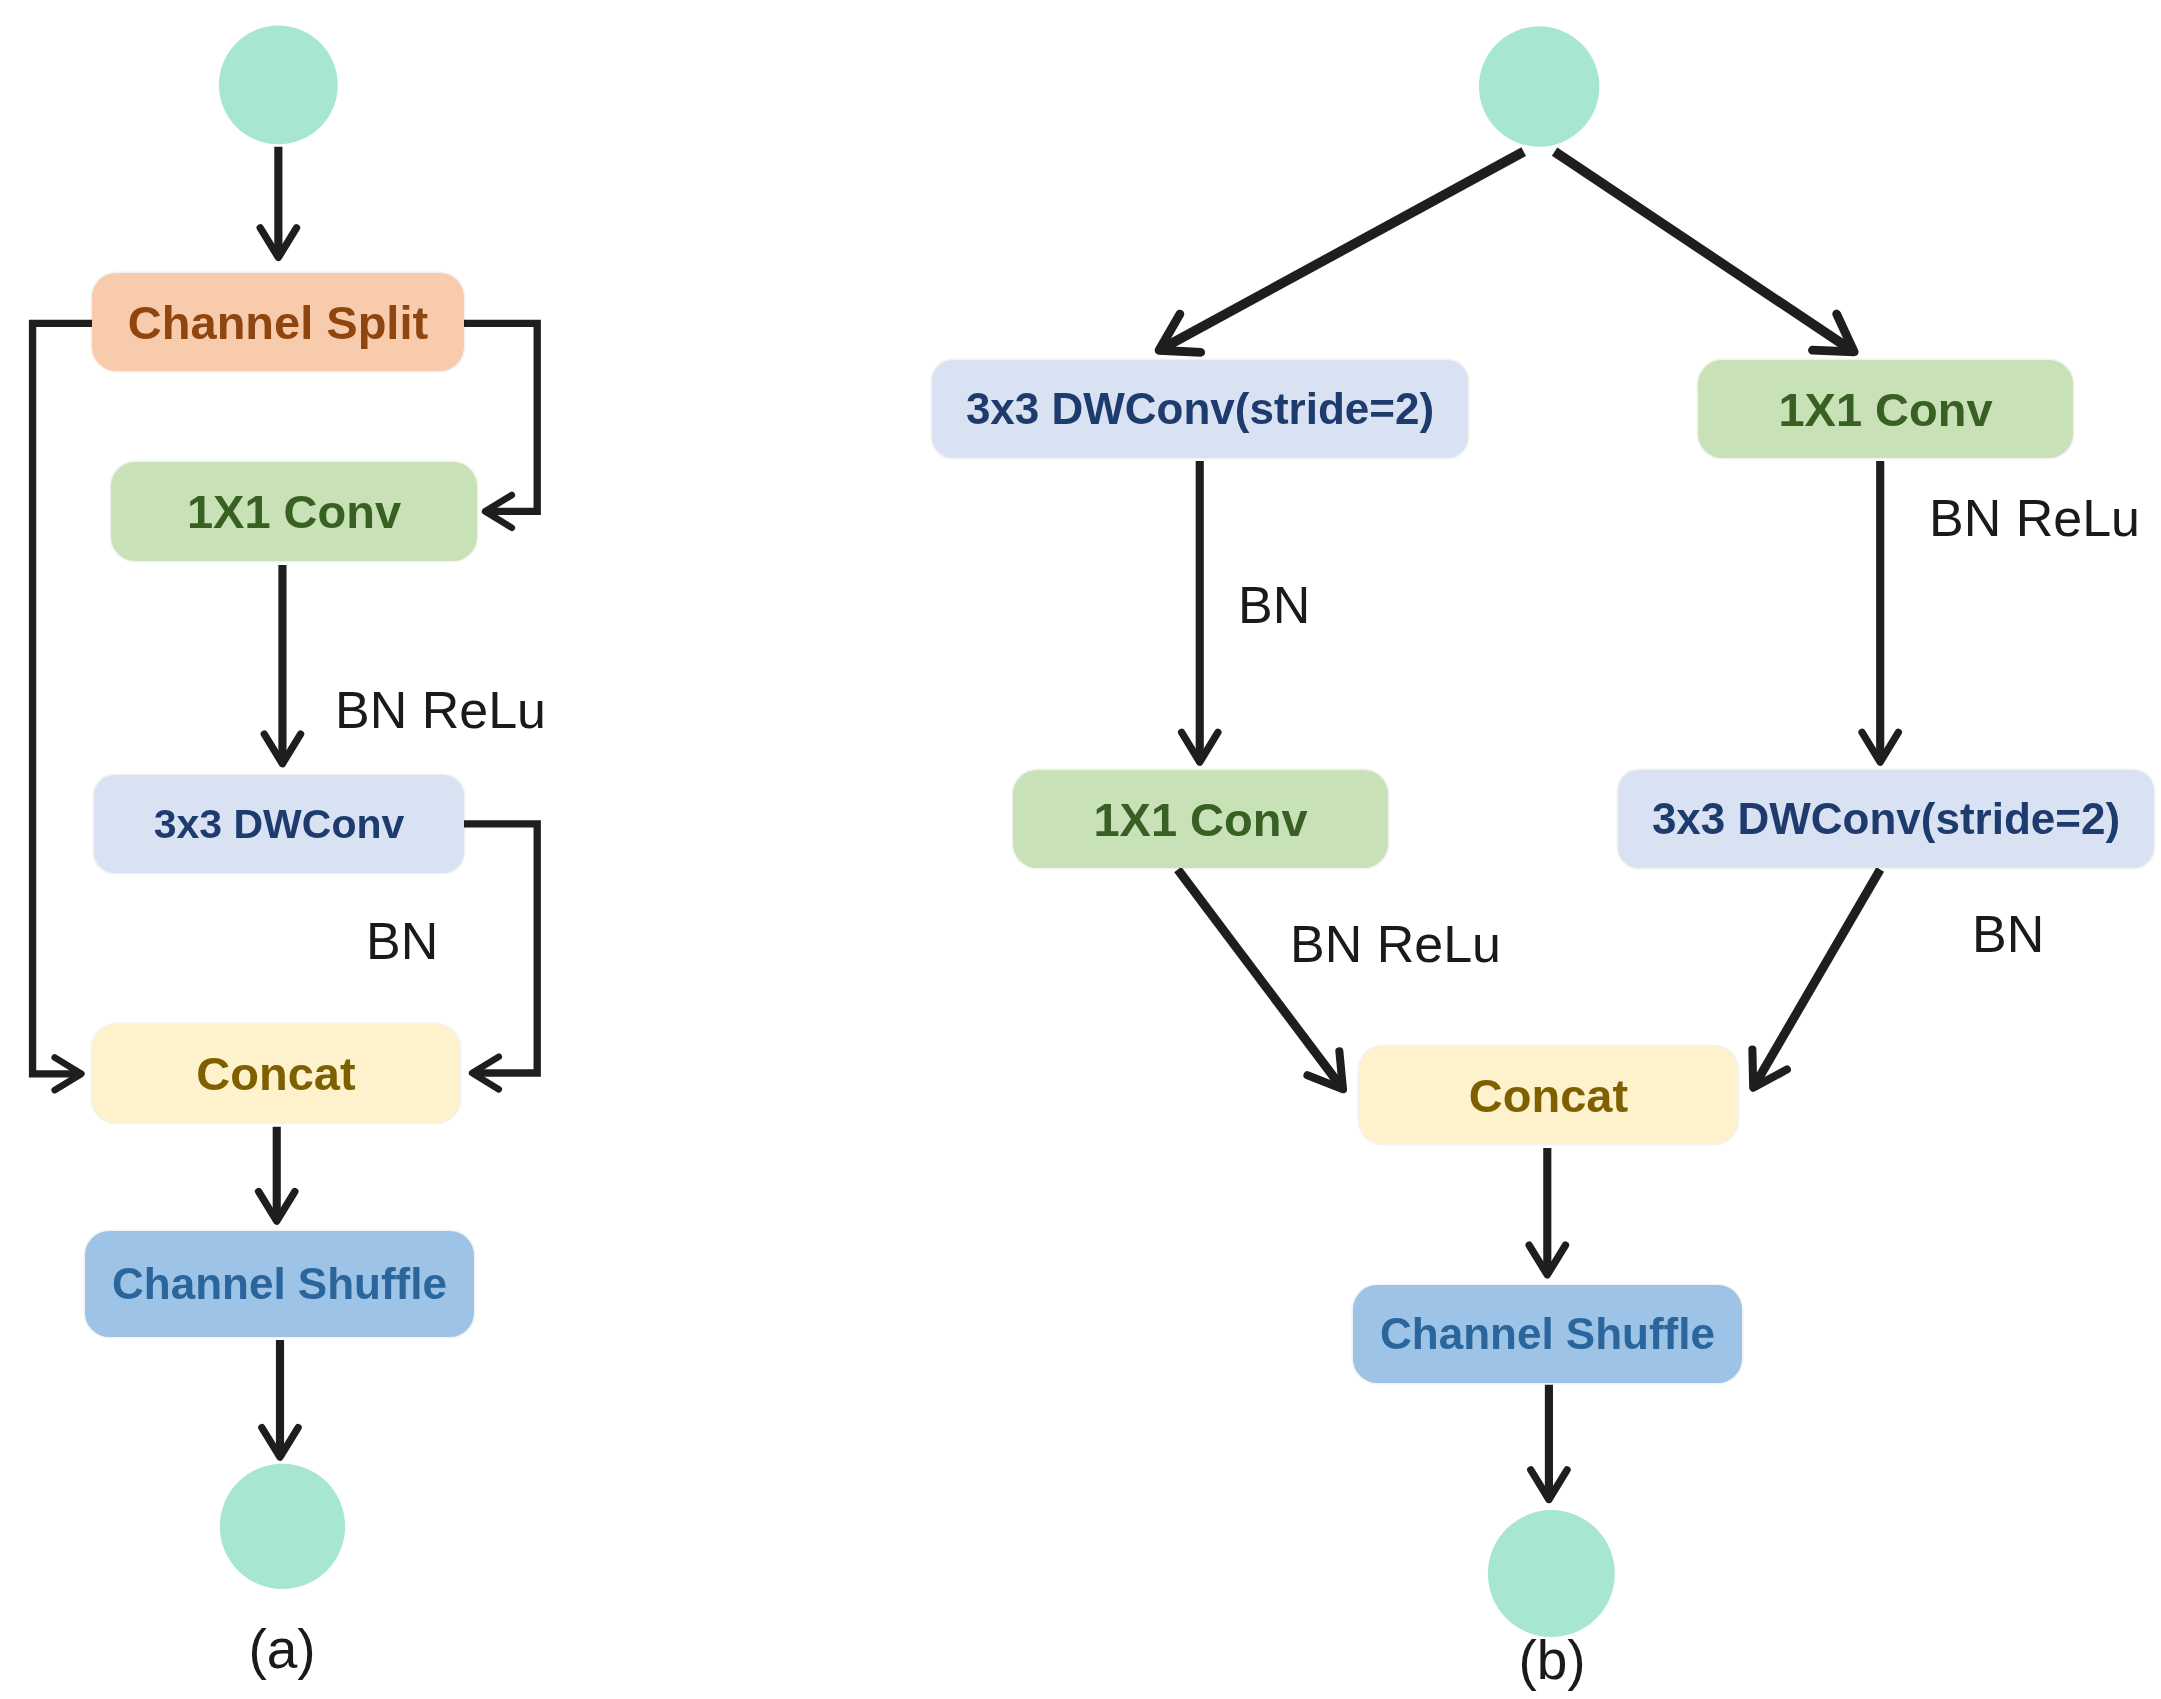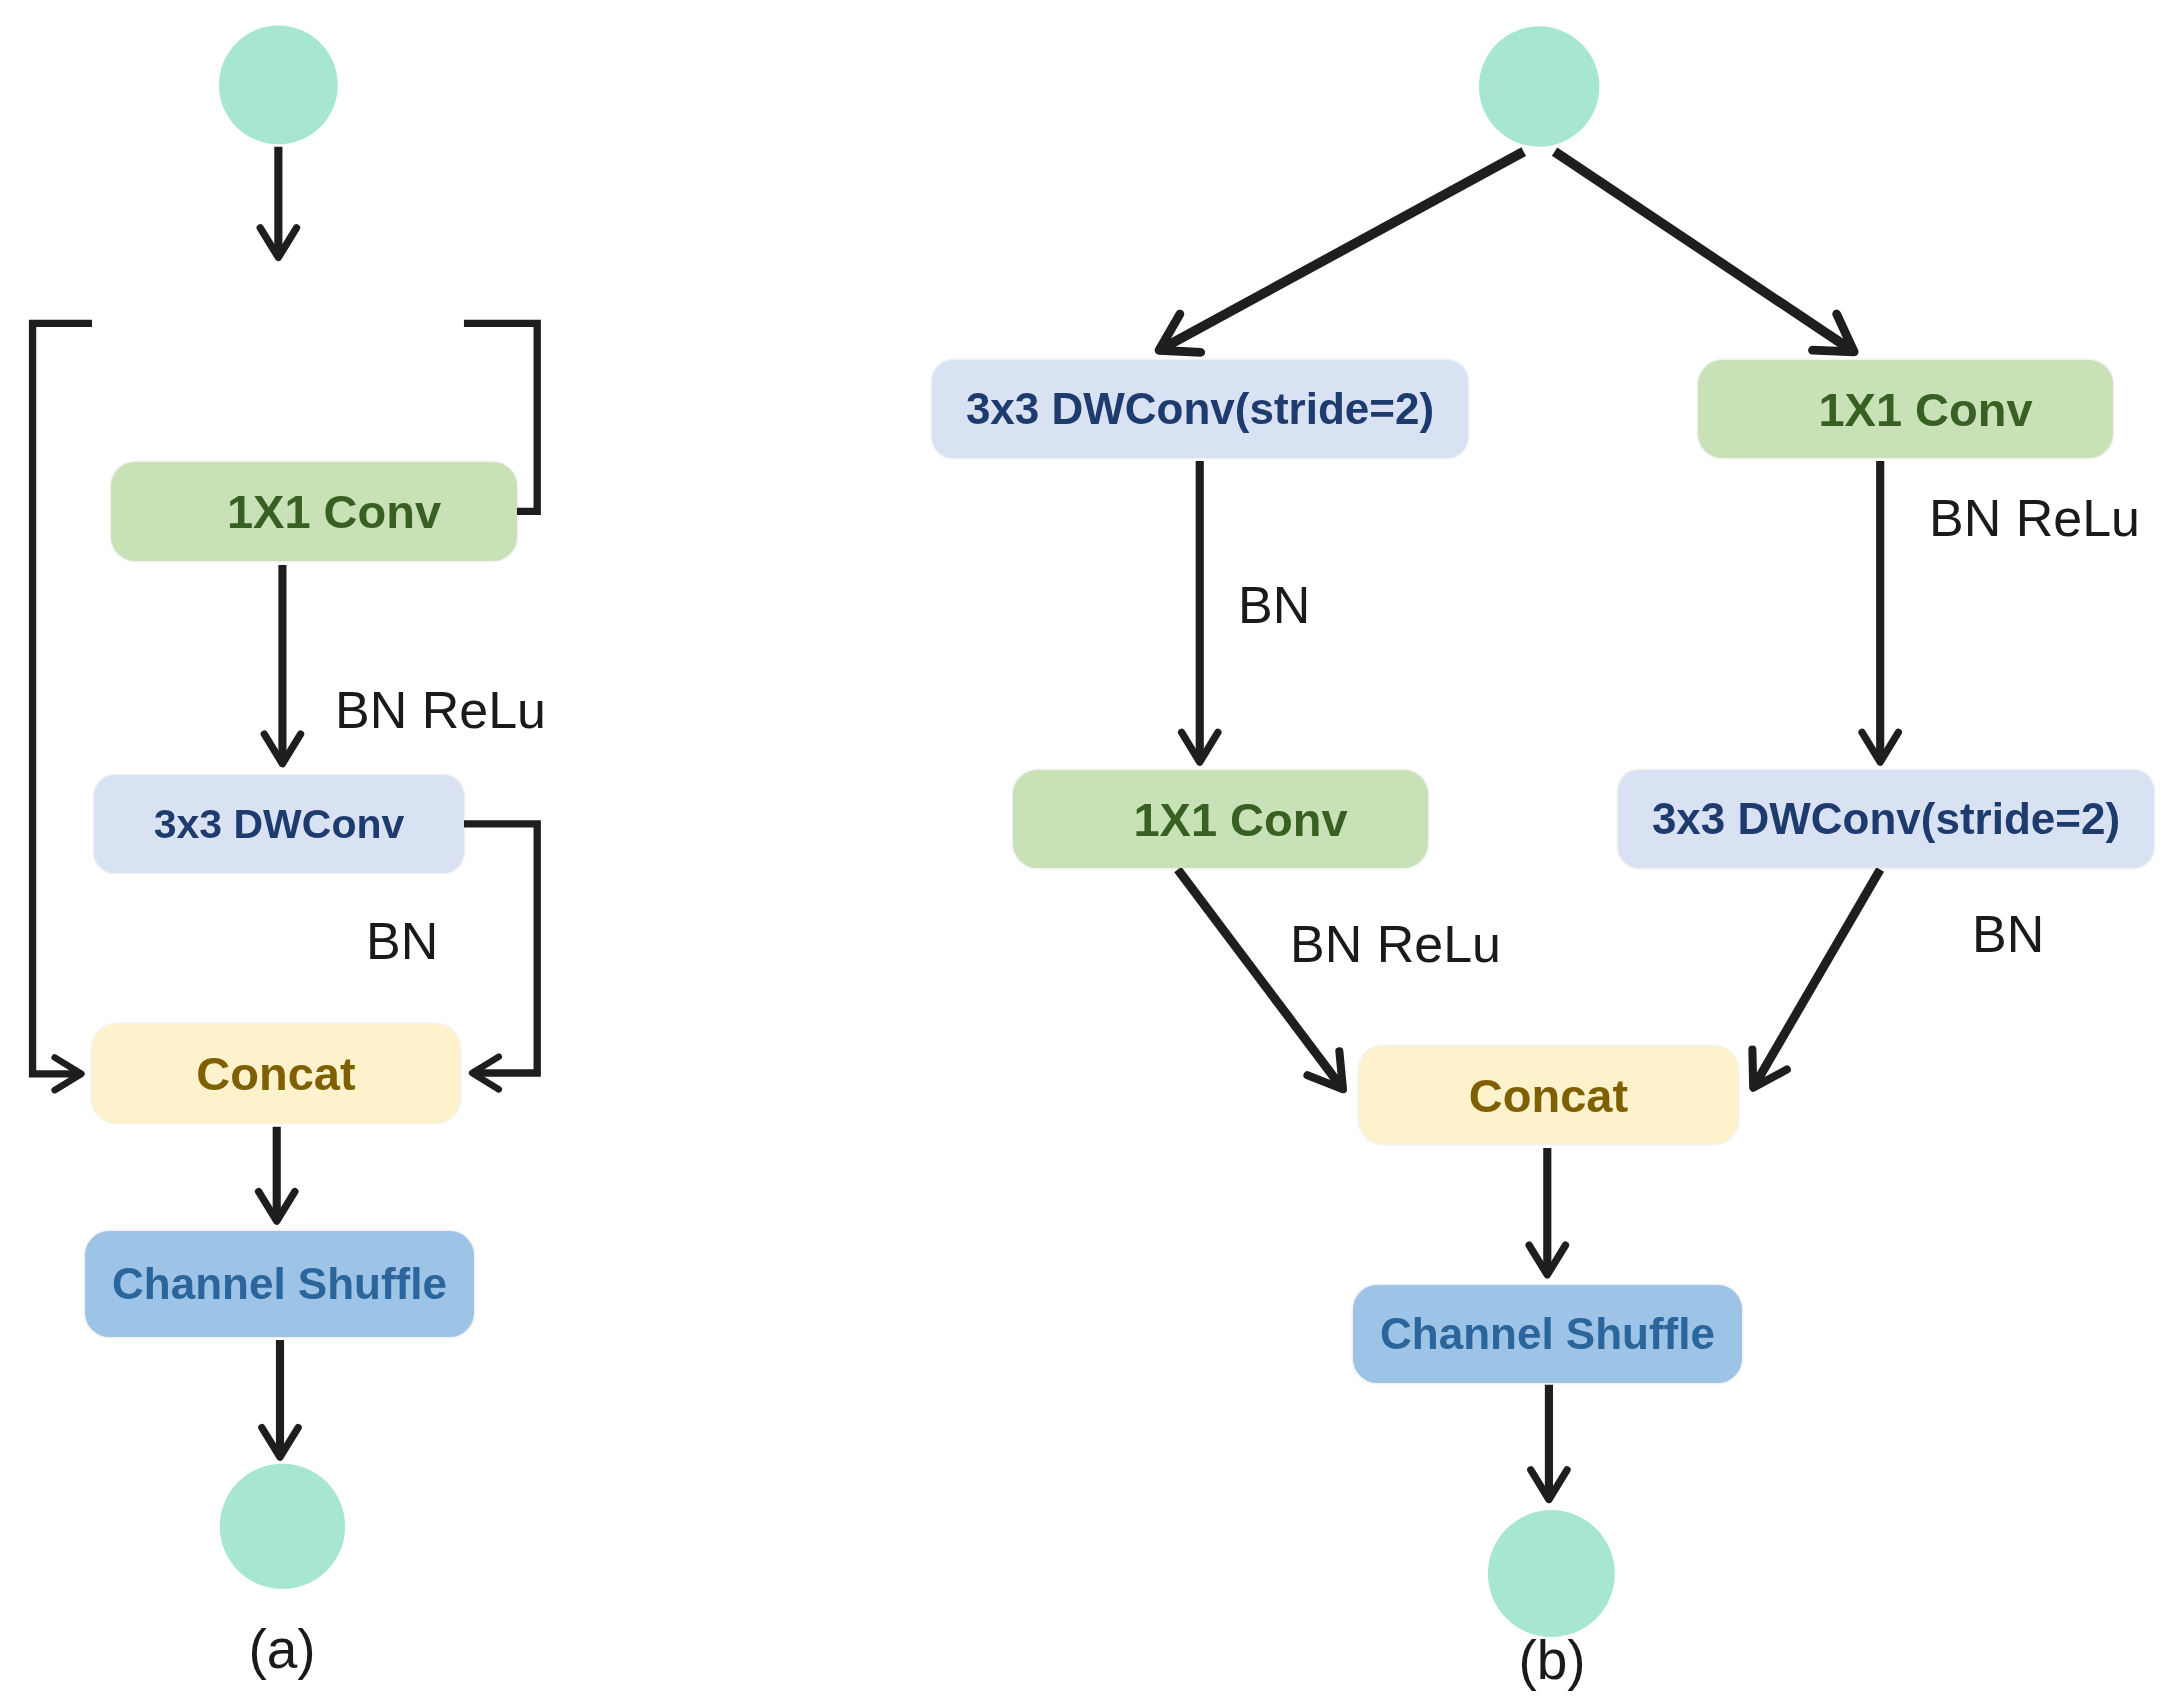--- a/index.html
+++ b/index.html
@@ -16,21 +16,21 @@
     position:absolute;
     display:flex;
     align-items:center;
     justify-content:center;
     border-radius:24.4px;
     font-weight:bold;
     white-space:nowrap;
     box-shadow:0 0 0 1.6px rgba(0,0,0,0.05);
   }
   .split   {background:var(--split_fill);   color:var(--split_text);}
-  .conv    {background:var(--conv_fill);    color:var(--conv_text);padding-left:40px;}
+  .conv    {background:var(--conv_fill);    color:var(--conv_text);}
   .dwconv  {background:var(--dwconv_fill);  color:var(--dwconv_text);border-radius:21px;}
   .concat  {background:var(--concat_fill);  color:var(--concat_text);}
   .shuffle {background:var(--shuffle_fill); color:var(--shuffle_text);}
   .ann{
     position:absolute;
     font-size:52px;
     line-height:1;
     color:var(--label_text);
     white-space:nowrap;
   }
@@ -74,20 +74,23 @@
     <path class="wire" stroke-width="12" marker-end="url(#vhead)" d="M1872,186 L1424,430"></path>
     <path class="wire" stroke-width="12" marker-end="url(#vhead)" d="M1910,186 L2278,432"></path>
     <path class="wire" stroke-width="10" marker-end="url(#vhead)" d="M1474,566 L1474,936"></path>
     <path class="wire" stroke-width="10" marker-end="url(#vhead)" d="M2310,566 L2310,936"></path>
     <path class="wire" stroke-width="11" marker-end="url(#vhead)" d="M1447,1068 L1650,1338"></path>
     <path class="wire" stroke-width="11" marker-end="url(#vhead)" d="M2310,1068 L2154,1336"></path>
     <path class="wire" stroke-width="10" marker-end="url(#vhead)" d="M1901,1410 L1901,1566"></path>
     <path class="wire" stroke-width="10" marker-end="url(#vhead)" d="M1903,1701 L1903,1842"></path>
   </svg>
 
+  <div class="box split" style="left:92px;top:273px;width:372px;height:98px;font-size:47px;">
+    <span>Channel Split</span>
+  </div>
 
   <div class="box conv" style="left:111px;top:462px;width:366px;height:99px;font-size:47px;">
     <span>1X1 Conv</span>
   </div>
 
   <div class="box dwconv" style="left:94px;top:775px;width:370px;height:98px;font-size:41px;">
     <span>3x3 DWConv</span>
   </div>
 
   <div class="box concat" style="left:92px;top:1024px;width:368px;height:99px;font-size:47px;">

